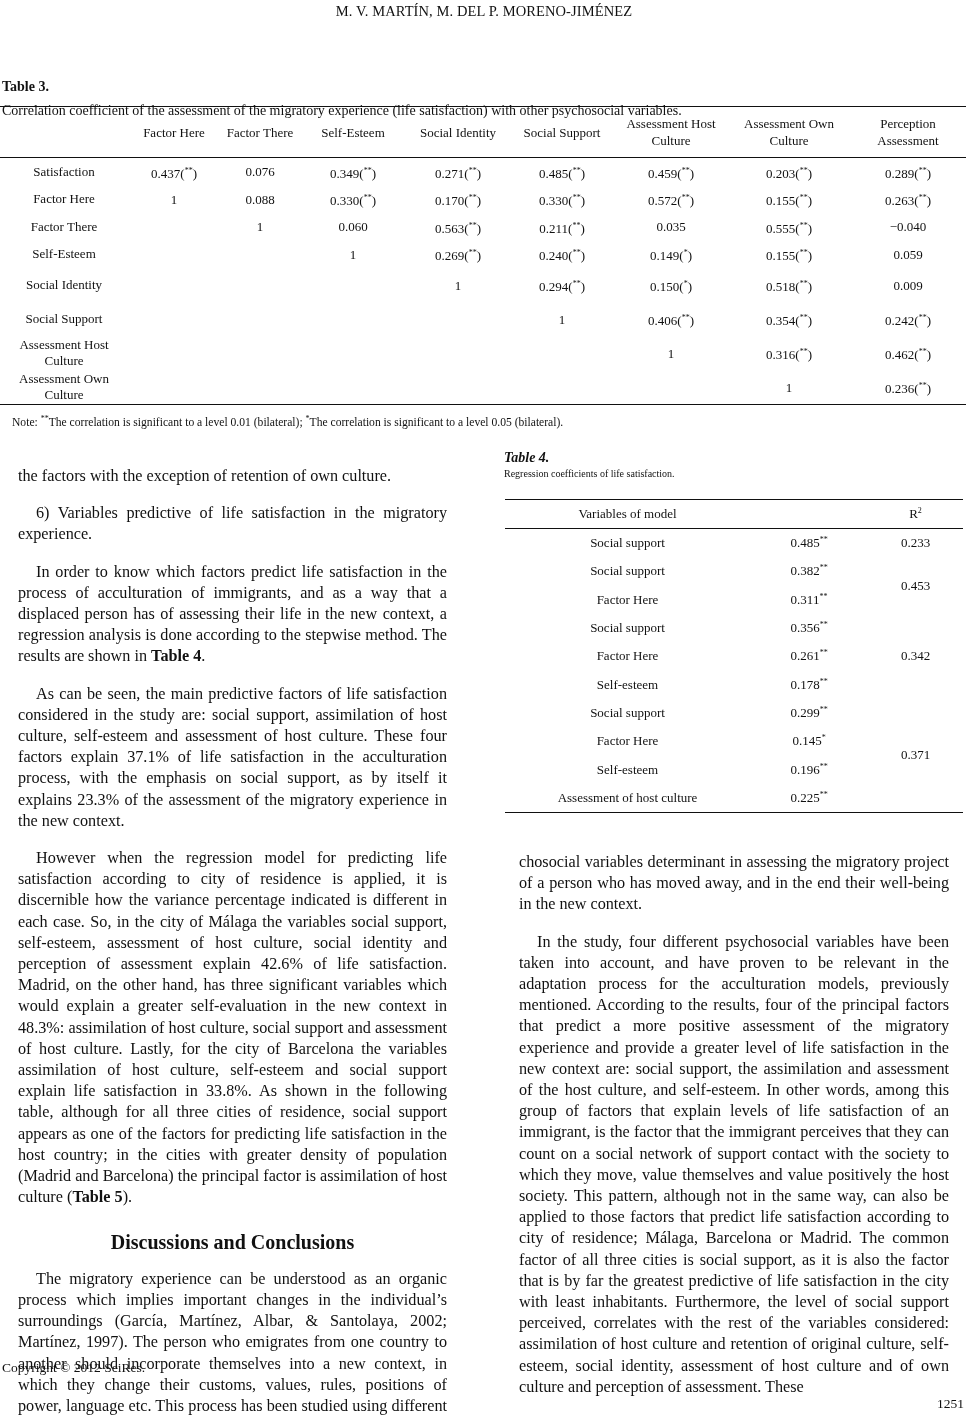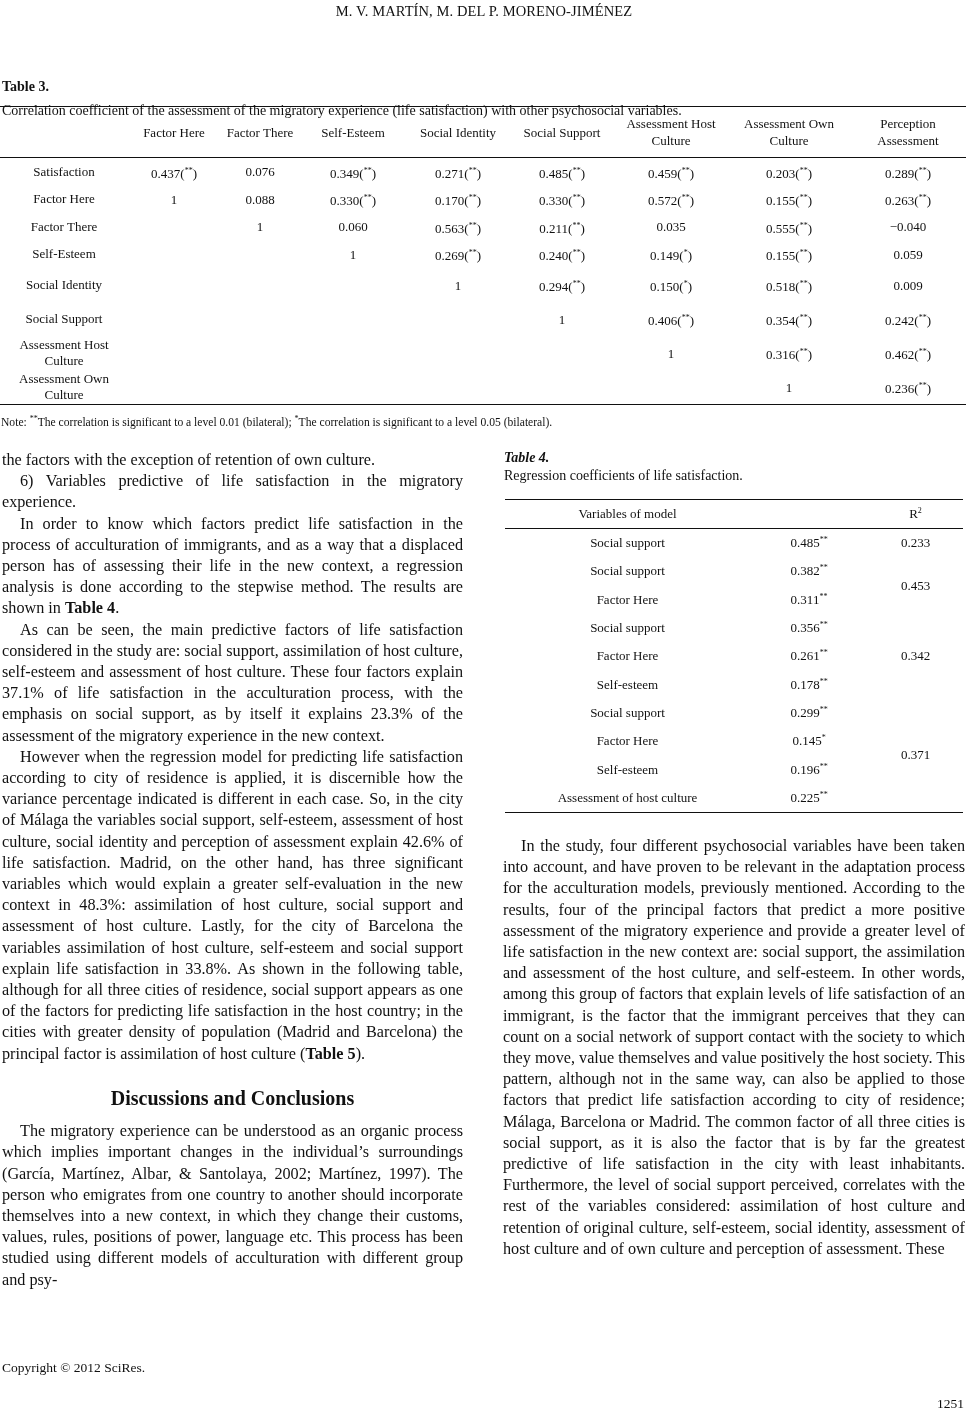--- a/index.html
+++ b/index.html
@@ -18,35 +18,35 @@
     position: absolute; left: 0; top: 106px; width: 966px;
     border-collapse: collapse; font-size: 13px; table-layout: fixed;
   }
   .t3 thead tr { border-top: 1.5px solid #111; border-bottom: 1.5px solid #111; }
   .t3 tbody tr:last-child { border-bottom: 1.5px solid #111; }
   .t3 th { font-weight: normal; height: 50px; line-height: 17px; text-align: center; padding: 0; }
   .t3 td { text-align: center; padding: 0; height: 27.5px; line-height: 15px; }
   .t3 td.rowlabel { line-height: 16px; }
   .t3 tr.tall td { height: 34px; }
   .sup { font-size: 8px; vertical-align: 5px; }
-  .t3-note { position: absolute; left: 1px; top: 414px; font-size: 11.6px; }
+  .t3-note { position: absolute; left: 12px; top: 414px; font-size: 11.6px; }
 
   
   .col { position: absolute; text-align: justify; font-size: 16.2px; line-height: 21.2px; }
-  .col p { margin: 0; text-indent: 18px; }
+  .col p { margin: 16px; text-indent: 18px; }
   .col p.noindent { text-indent: 0; }
   .left-col { left: 2px; top: 450px; width: 461px; }
   .right-col { left: 503px; top: 836px; width: 462px; }
   .heading {
     text-align: center; font-weight: bold; font-size: 20px; margin: 23px 0 12px 0; text-indent: 0;
   }
 
   
   .t4-label { position: absolute; left: 504px; top: 450px; font-weight: bold; font-size: 14px; font-style: italic; }
-  .t4-caption { position: absolute; left: 504px; top: 468px; font-size: 14px; }
+  .t4-caption { position: absolute; left: 504px; top: 468px; font-size: 10px; }
   .t4 {
     position: absolute; left: 505px; top: 499px; width: 458px;
     border-collapse: collapse; font-size: 13px; table-layout: fixed;
   }
   .t4 thead tr { border-top: 1.5px solid #111; border-bottom: 1.5px solid #111; }
   .t4 th { font-weight: normal; height: 28px; padding: 0; margin-top: 28px; }
   .t4 td { text-align: center; padding: 0; height: 28.3px; }
   .t4 .endline { border-bottom: 1.5px solid #111; }
 
   .footer-left { position: absolute; left: 2px; top: 1360px; font-size: 13.5px; }
@@ -247,17 +247,18 @@
         <td>0.196<span class="sup">**</span></td>
       </tr>
       <tr>
         <td class="endline">Assessment of host culture</td>
         <td class="endline">0.225<span class="sup">**</span></td>
       </tr>
     </tbody>
 </table>
 
 <div class="col right-col">
+  <p class="noindent">chosocial variables determinant in assessing the migratory project of a person who has moved away, and in the end their well-being in the new context.</p>
   <p>In the study, four different psychosocial variables have been taken into account, and have proven to be relevant in the adaptation process for the acculturation models, previously mentioned. According to the results, four of the principal factors that predict a more positive assessment of the migratory experience and provide a greater level of life satisfaction in the new context are: social support, the assimilation and assessment of the host culture, and self-esteem. In other words, among this group of factors that explain levels of life satisfaction of an immigrant, is the factor that the immigrant perceives that they can count on a social network of support contact with the society to which they move, value themselves and value positively the host society. This pattern, although not in the same way, can also be applied to those factors that predict life satisfaction according to city of residence; Málaga, Barcelona or Madrid. The common factor of all three cities is social support, as it is also the factor that is by far the greatest predictive of life satisfaction in the city with least inhabitants. Furthermore, the level of social support perceived, correlates with the rest of the variables considered: assimilation of host culture and retention of original culture, self-esteem, social identity, assessment of host culture and of own culture and perception of assessment. These</p>
 </div>
 
 <div class="footer-left">Copyright © 2012 SciRes.</div>
 <div class="footer-right">1251</div>
 
 </body></html>

